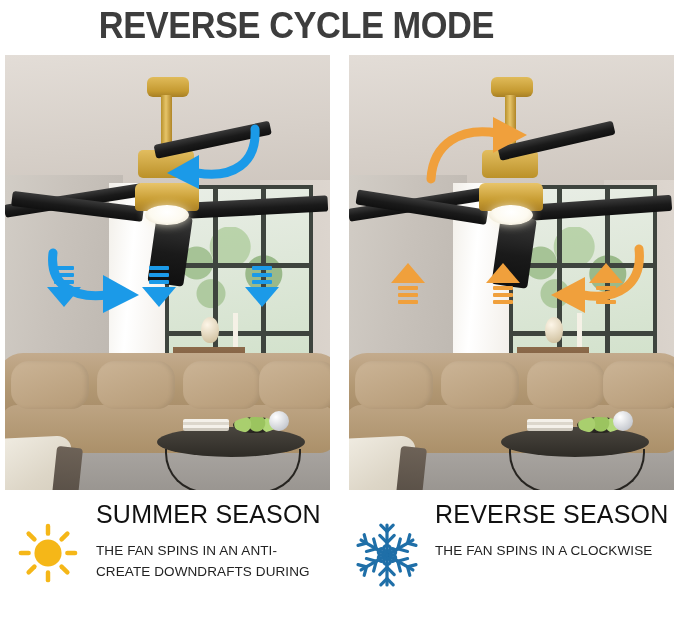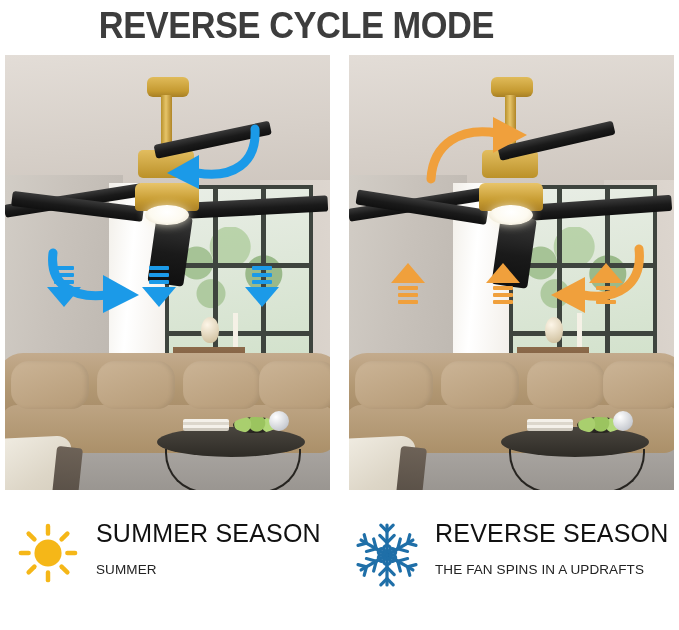--- a/index.html
+++ b/index.html
@@ -217,21 +217,21 @@
   .legend{
     position:absolute;left:0;top:492px;width:679px;height:138px;
     display:flex;
   }
   .legend-col{width:339px;display:flex;padding-top:8px;}
   .legend-col .icon-wrap{
     width:96px;flex:0 0 96px;
     display:flex;align-items:flex-start;justify-content:center;
     padding-top:22px;
   }
-  .legend-col .txt{flex:1;padding-right:8px;margin-top:19px;}
+  .legend-col .txt{flex:1;padding-right:8px;}
   .season-title{
     font-size:25px;color:#111111;font-weight:normal;
     letter-spacing:.2px;margin:0 0 12px 0;white-space:nowrap;
   }
   .season-body{
     font-size:13.5px;color:#232323;line-height:1.55;
     letter-spacing:.1px;margin:0;
   }
   .season-body span{display:block;}
 </style>
@@ -429,21 +429,22 @@
           <line x1="12" y1="12" x2="18" y2="18"></line>
           <line x1="46" y1="46" x2="52" y2="52"></line>
           <line x1="52" y1="12" x2="46" y2="18"></line>
           <line x1="18" y1="46" x2="12" y2="52"></line>
         </g>
       </svg>
     </div>
     <div class="txt">
       <div class="season-title">SUMMER SEASON</div>
       <p class="season-body">
-        <span>SUMMER</span>
+        <span>THE FAN SPINS IN AN ANTI-</span>
+        <span>CREATE DOWNDRAFTS DURING</span>
       </p>
     </div>
   </div>
 
   <div class="legend-col">
     <div class="icon-wrap">
       <svg width="66" height="66" viewBox="0 0 64 64">
         <g stroke="#1f6fa8" stroke-width="3.1" stroke-linecap="round" fill="none">
           <g id="sf-arm">
             <line x1="32" y1="32" x2="32" y2="3"></line>
@@ -457,17 +458,17 @@
           <use href="#sf-arm" transform="rotate(120 32 32)"></use>
           <use href="#sf-arm" transform="rotate(180 32 32)"></use>
           <use href="#sf-arm" transform="rotate(240 32 32)"></use>
           <use href="#sf-arm" transform="rotate(300 32 32)"></use>
         </g>
       </svg>
     </div>
     <div class="txt">
       <div class="season-title">REVERSE SEASON</div>
       <p class="season-body">
-        <span>THE FAN SPINS IN A UPDRAFTS</span>
+        <span>THE FAN SPINS IN A CLOCKWISE</span>
       </p>
     </div>
   </div>
 </div>
 
 </body></html>

